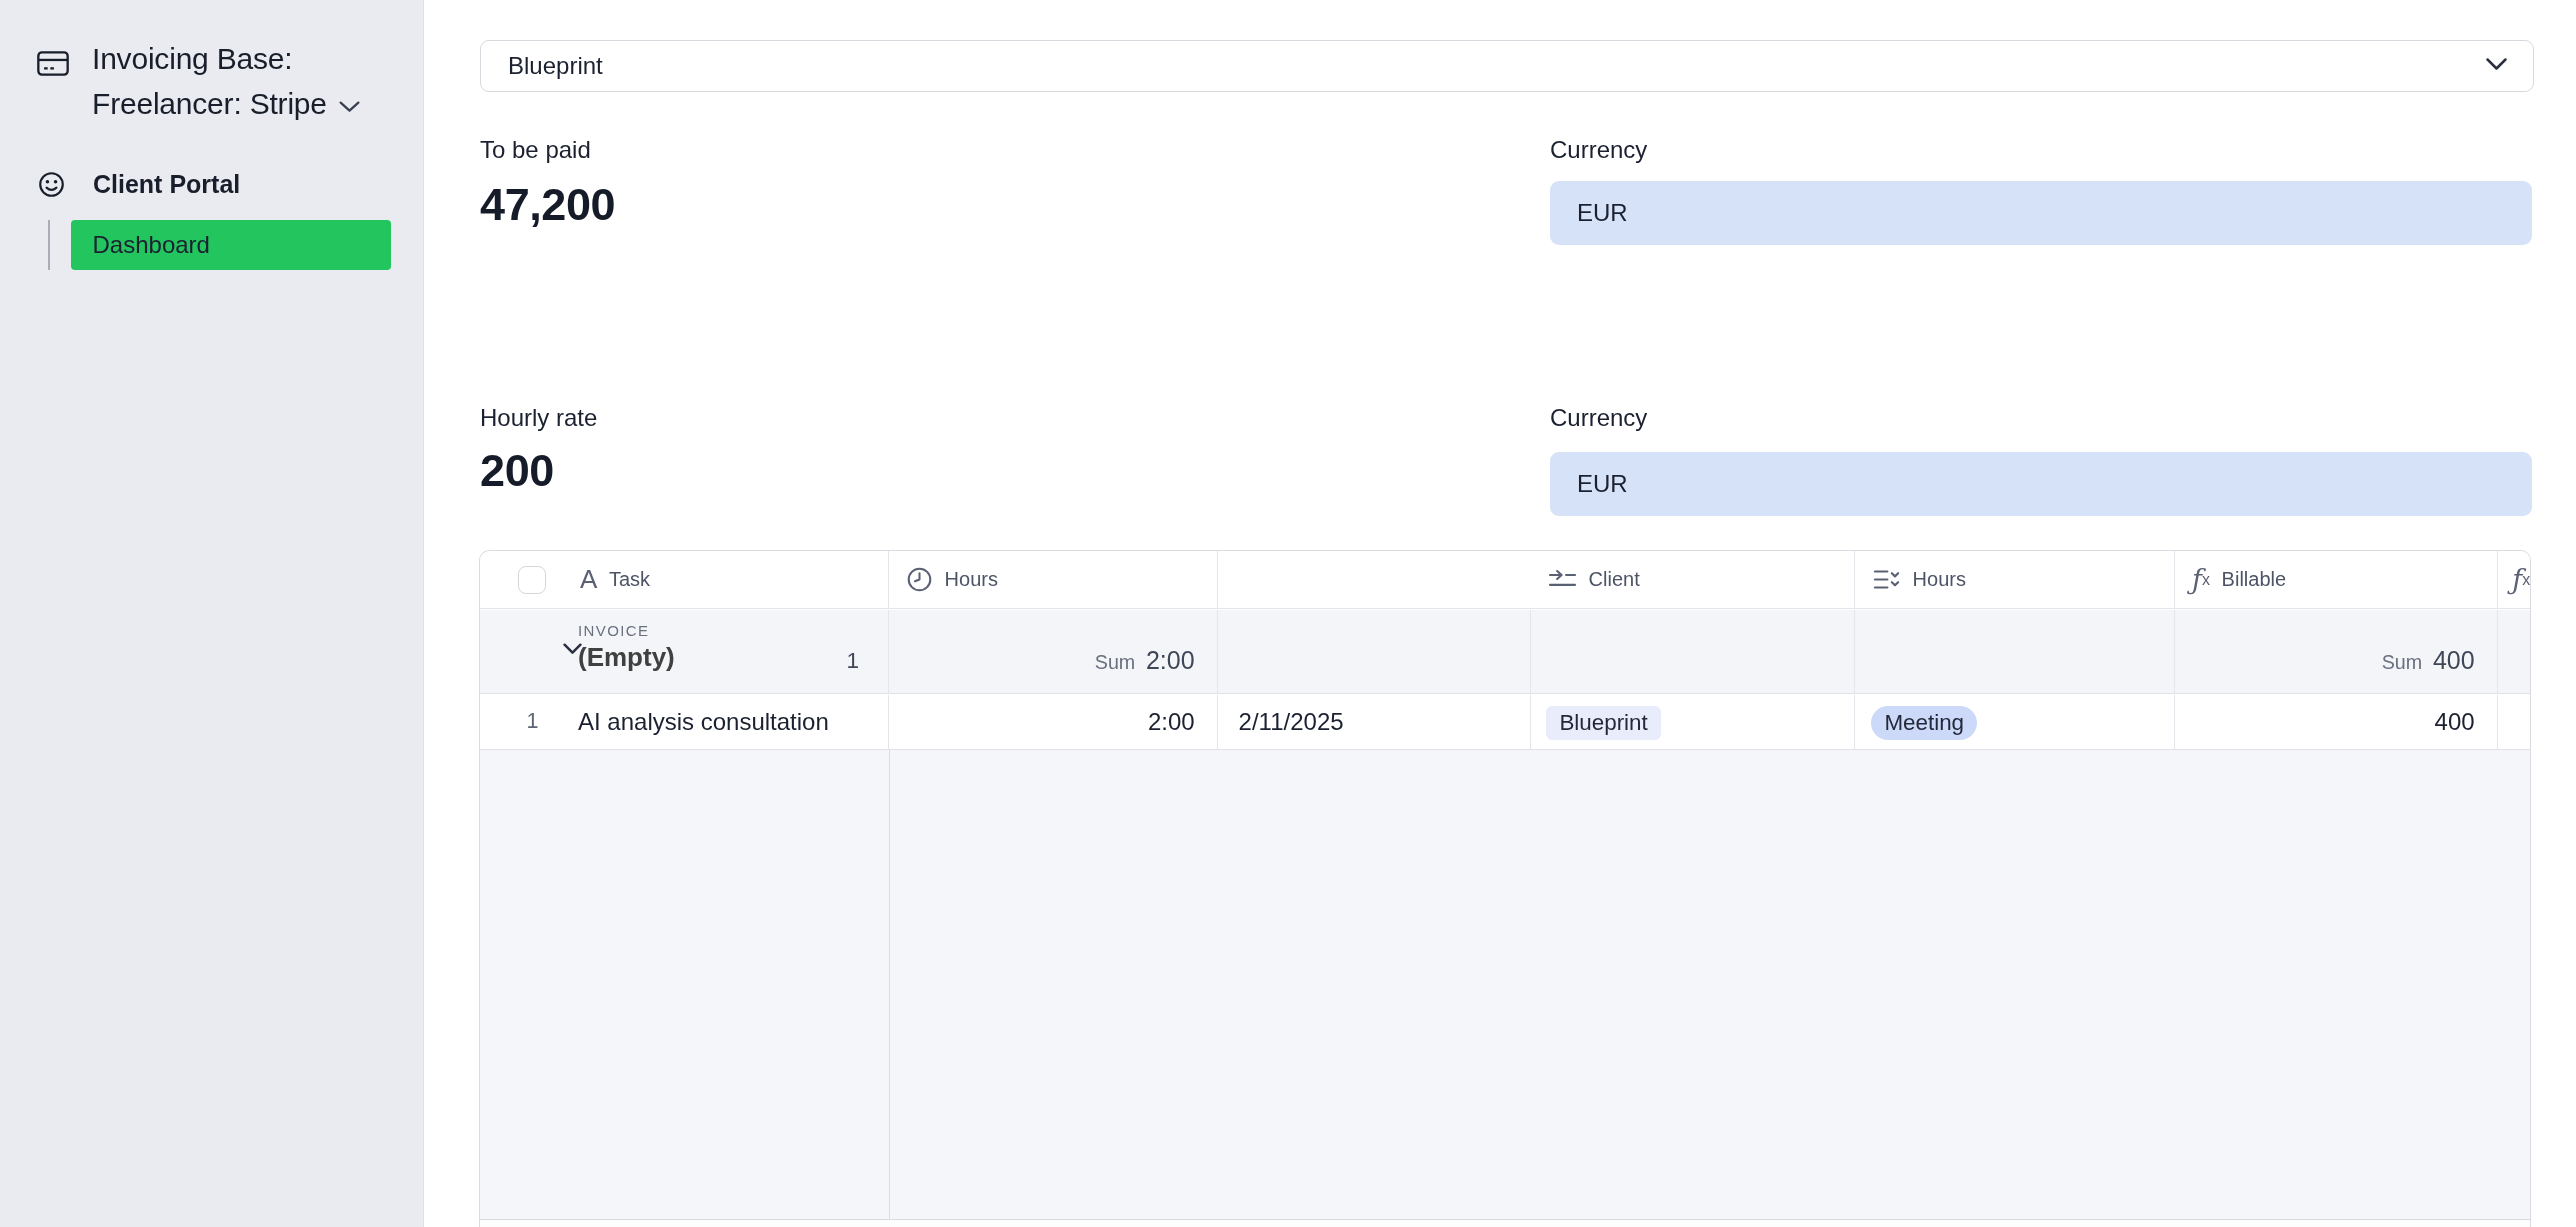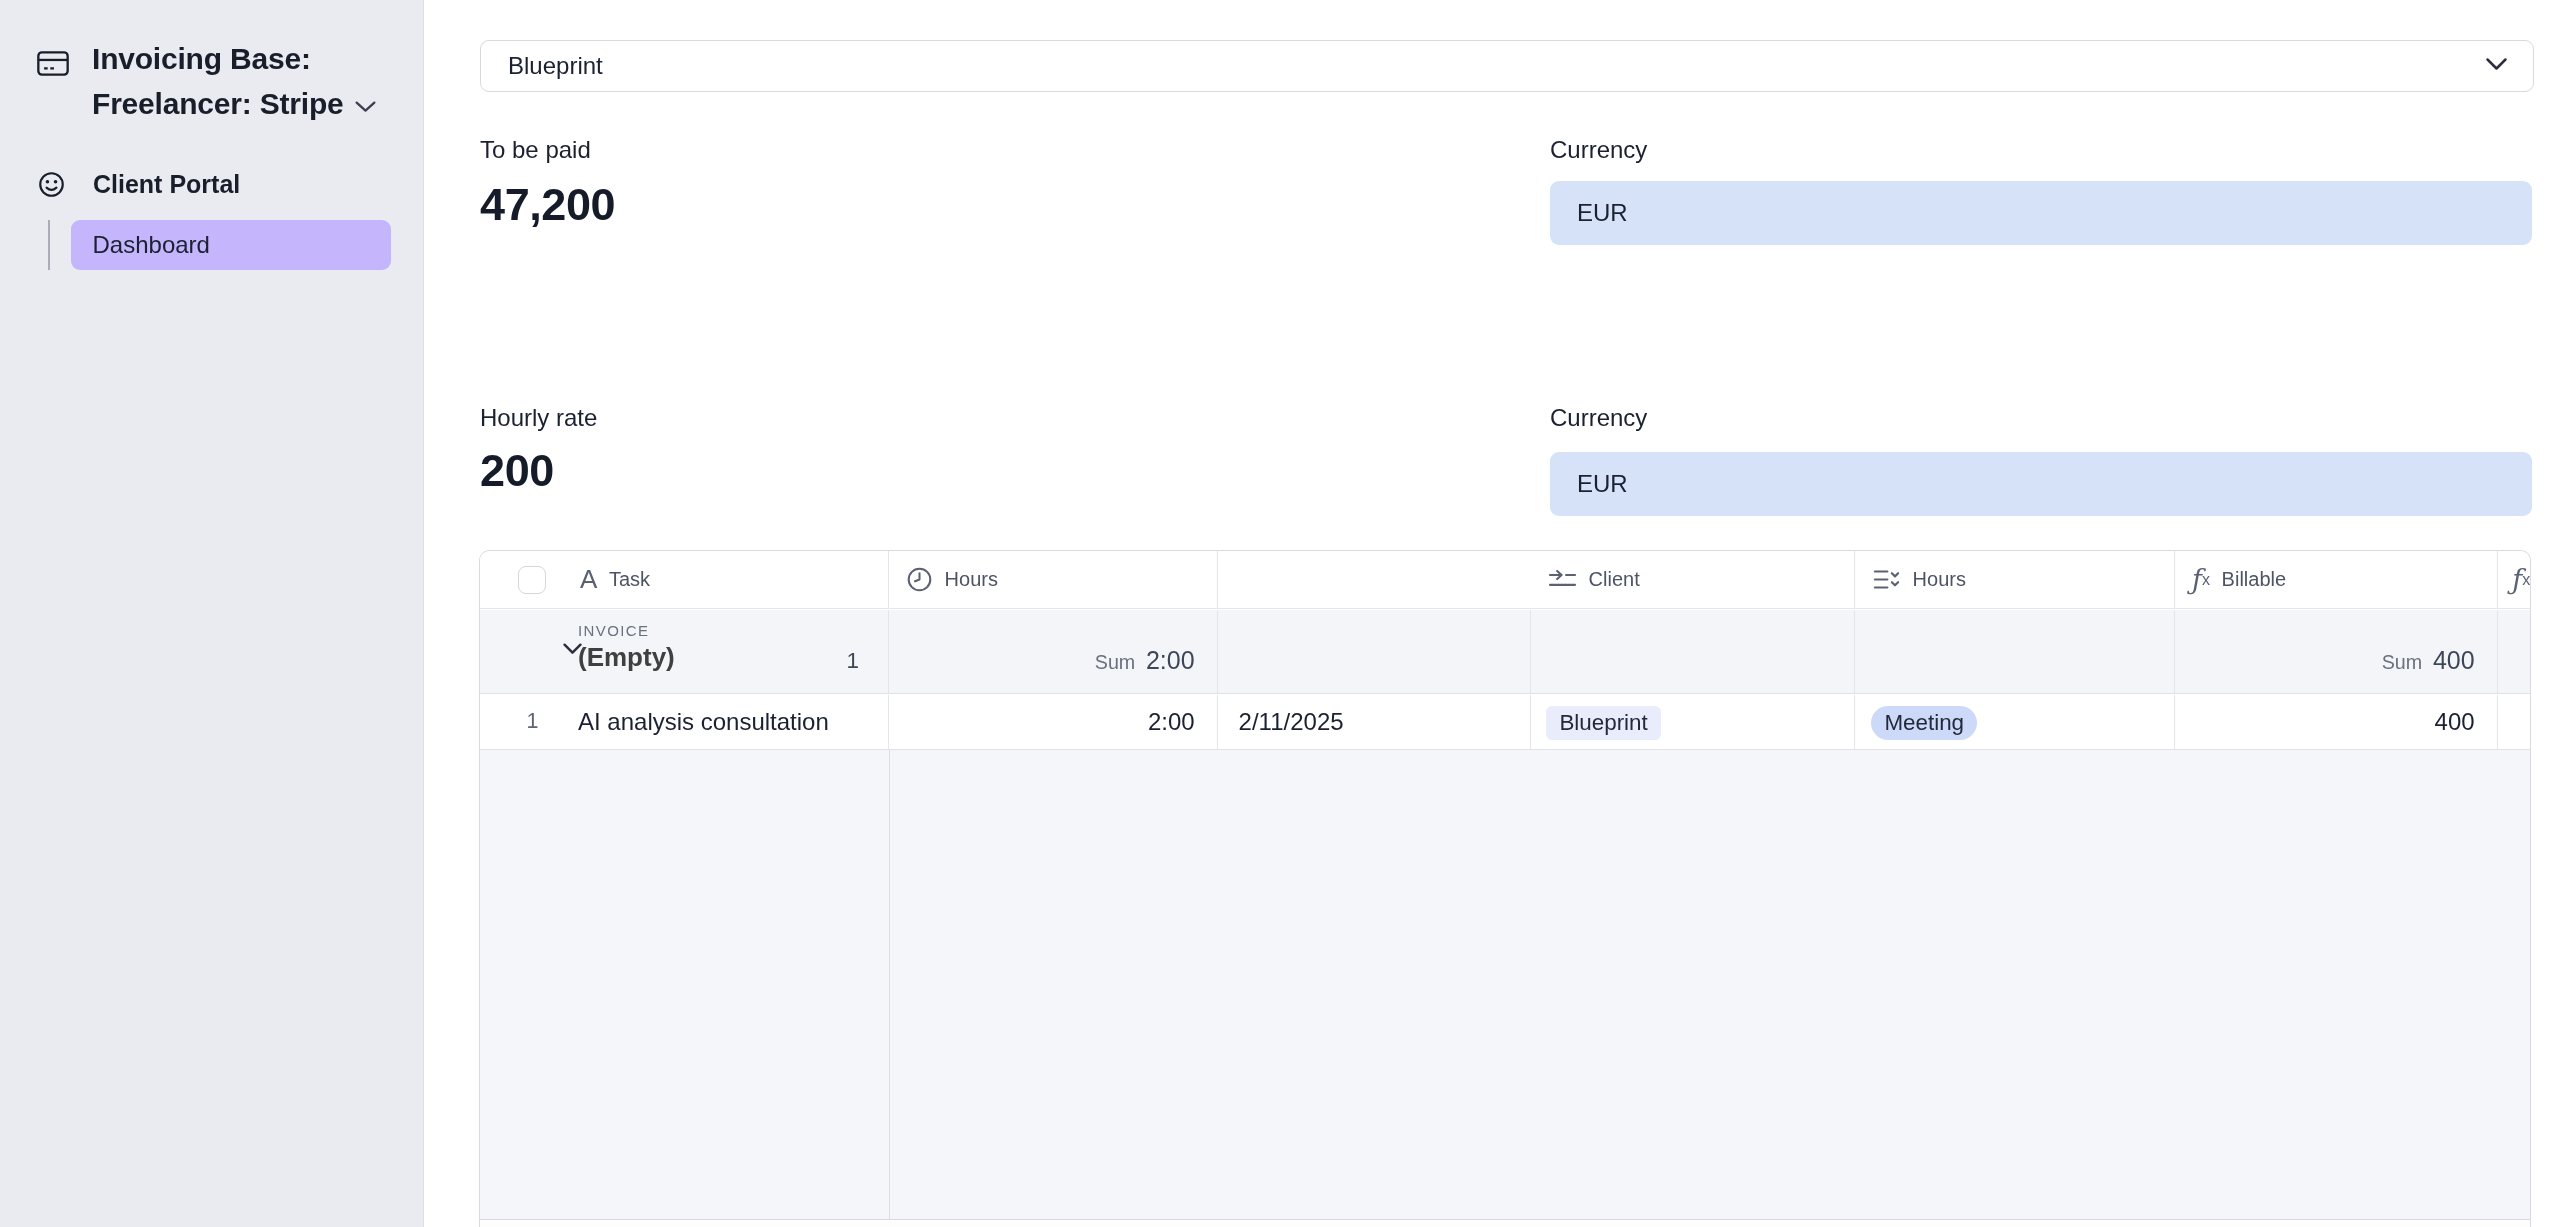--- a/index.html
+++ b/index.html
@@ -13,37 +13,37 @@
   
   .sidebar {
     position: absolute; left: 0; top: 0; width: 424px; height: 1227px;
     background: #e9ebf1;
     border-right: 0.9px solid #dddfe5;
   }
   .ws-row { position: absolute; left: 37px; top: 36px; width: 367px; }
   .ws-icon { position: absolute; left: 0; top: 15px; }
   .ws-title {
     position: absolute; left: 55px; top: 0; width: 322px;
-    font-size: 30px; font-weight: 700; color: #191e2b; line-height: 45px;
+    font-size: 30px; font-weight: 400; color: #191e2b; line-height: 45px;
     letter-spacing: -0.2px;
   }
   .ws-chevron { display: inline-block; margin-left: 10.7px; vertical-align: middle; }
   .section-row { position: absolute; left: 38px; top: 170px; }
   .section-icon { position: absolute; left: 0; top: 0.9px; }
   .section-label {
     position: absolute; left: 55px; top: 0; width: 268px;
     font-size: 25px; font-weight: 700; color: #191e2b; white-space: nowrap;
   }
   .indent-line {
     position: absolute; left: 48px; top: 220px; width: 1.8px; height: 50px;
     background: #a8adb8;
   }
   .nav-item {
     position: absolute; left: 71px; top: 220px; width: 320px; height: 50px;
-    background: #c4b5fd; border-radius: 9px;
+    background: #22c55e; border-radius: 4px;
     display: flex; align-items: center; padding-left: 21.5px;
     font-size: 24px; color: #1b2130; cursor: pointer;
   }
   
   .main { position: absolute; left: 425px; top: 0; width: 2151px; height: 1227px; background: #ffffff; }
 
   .view-select {
     position: absolute; left: 55px; top: 40px; width: 2054px; height: 52px;
     background: #ffffff; border: 1.8px solid #d7d9de; border-radius: 9px;
     display: flex; align-items: center; padding: 0 27px;

